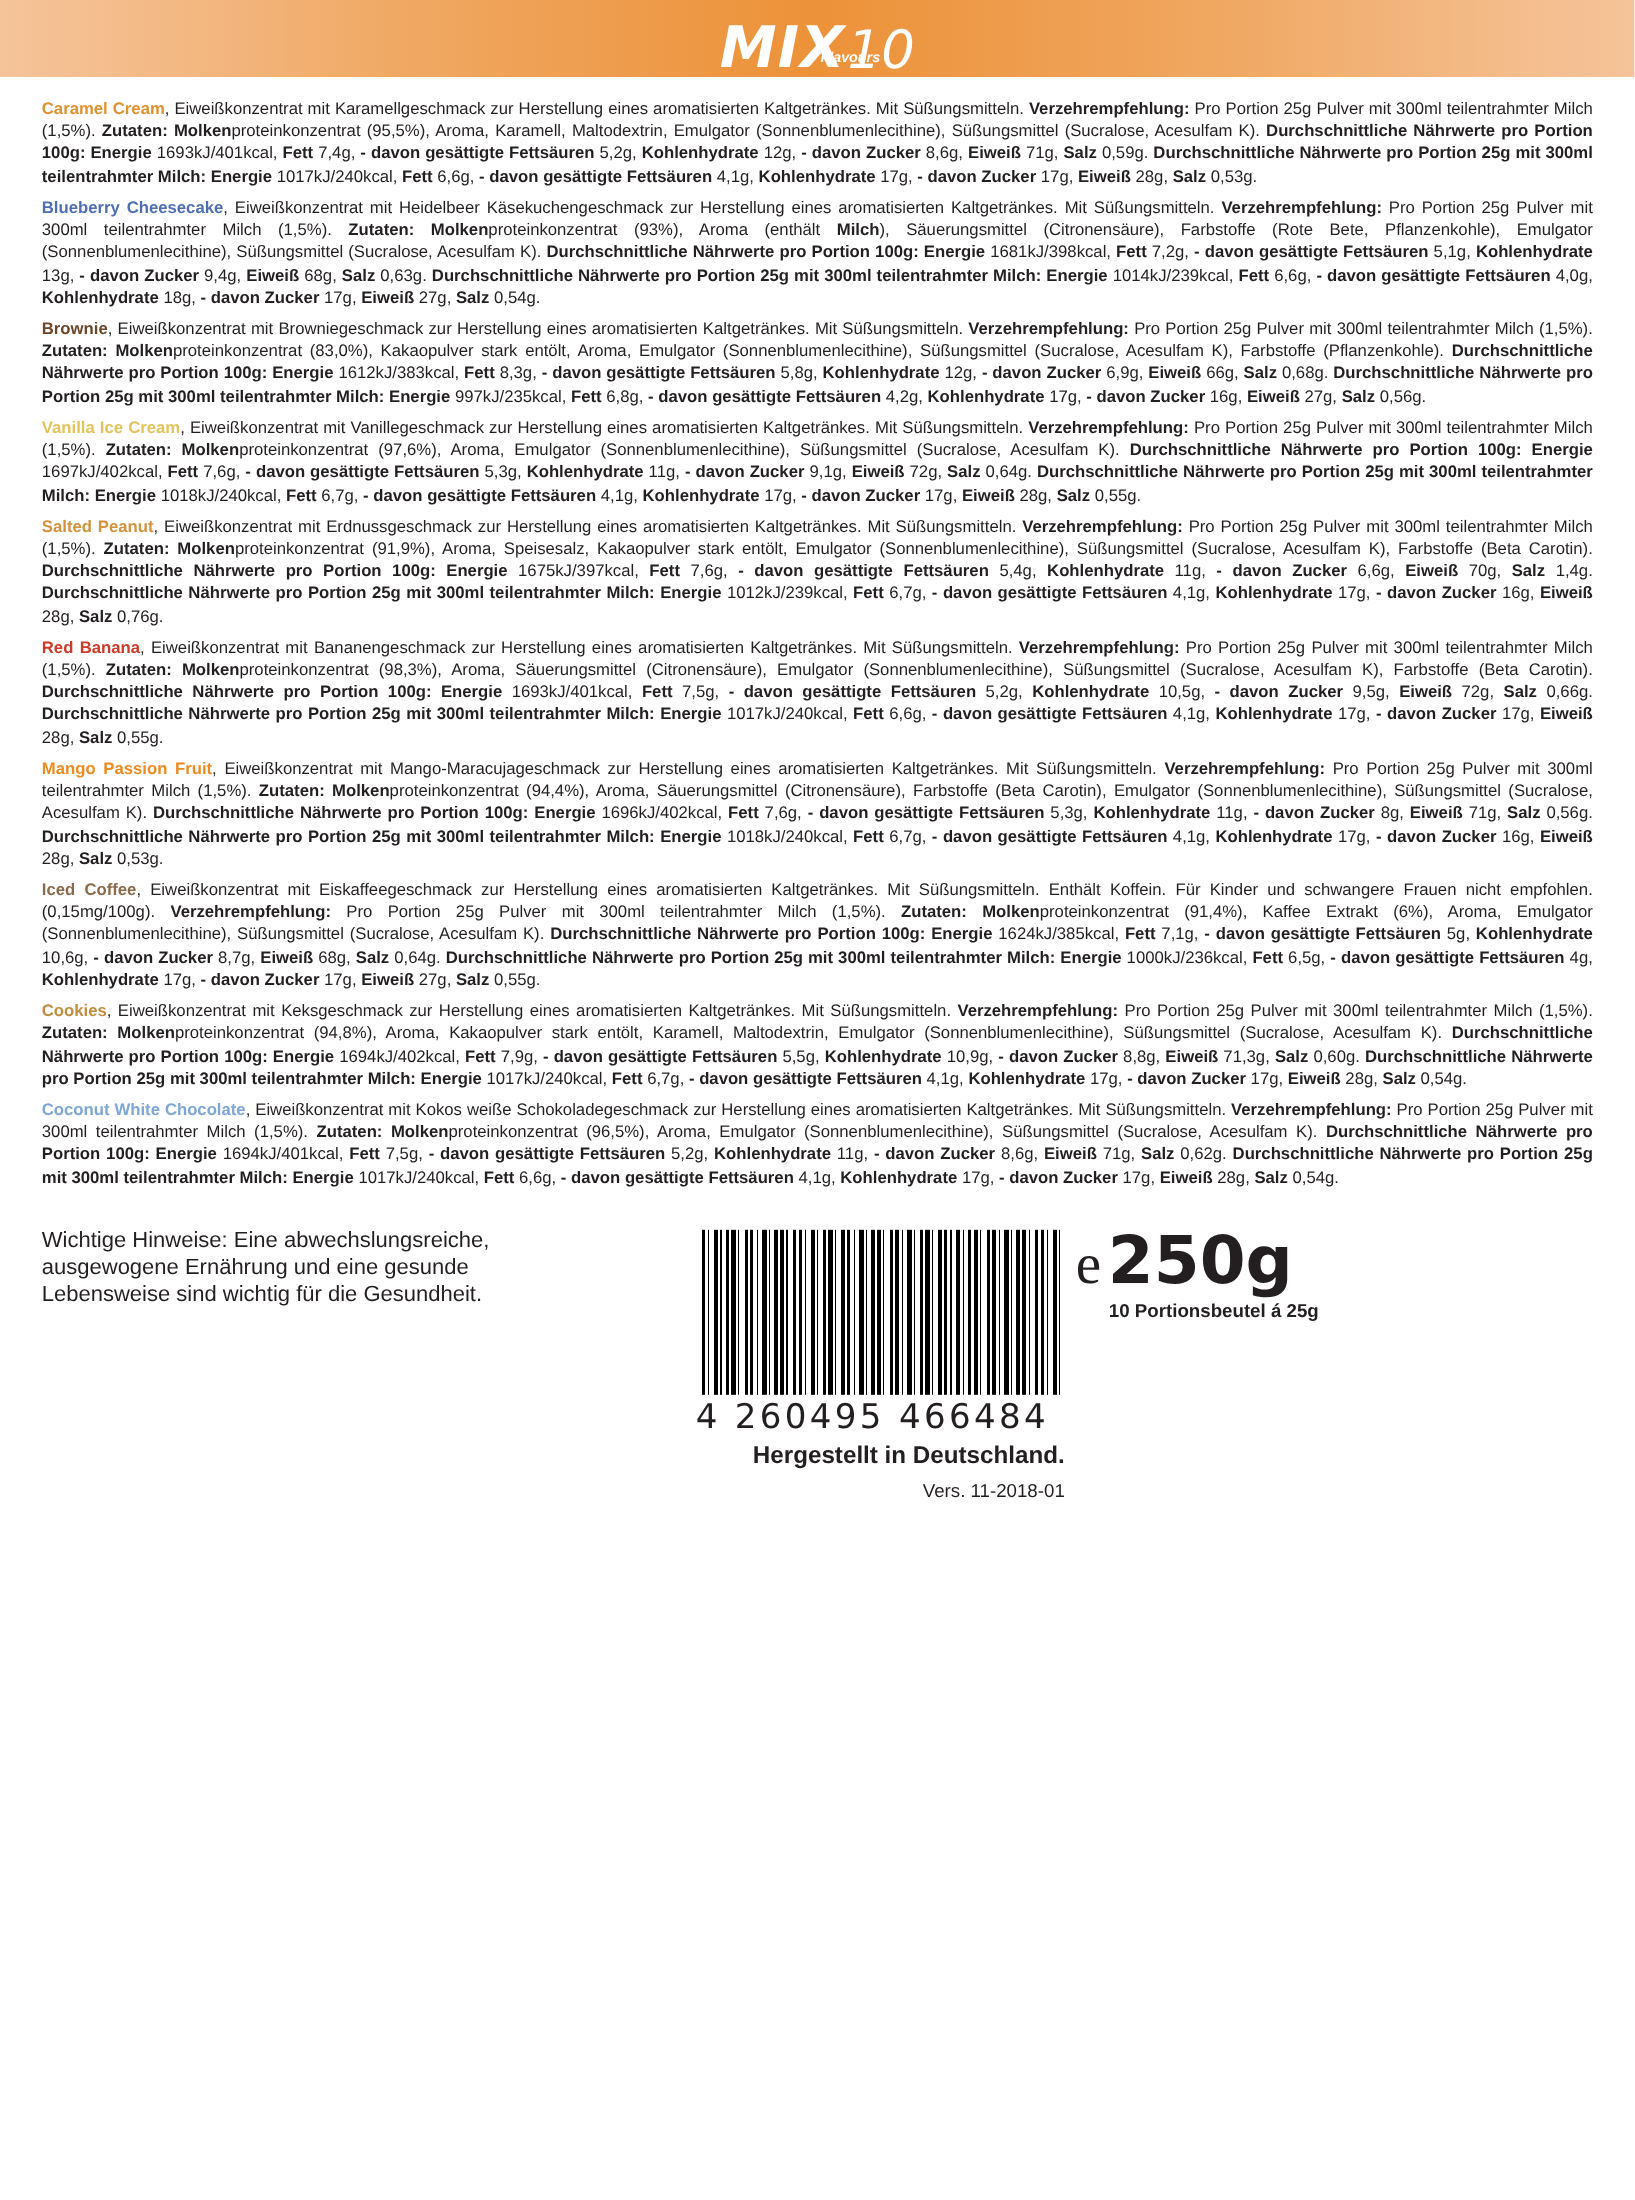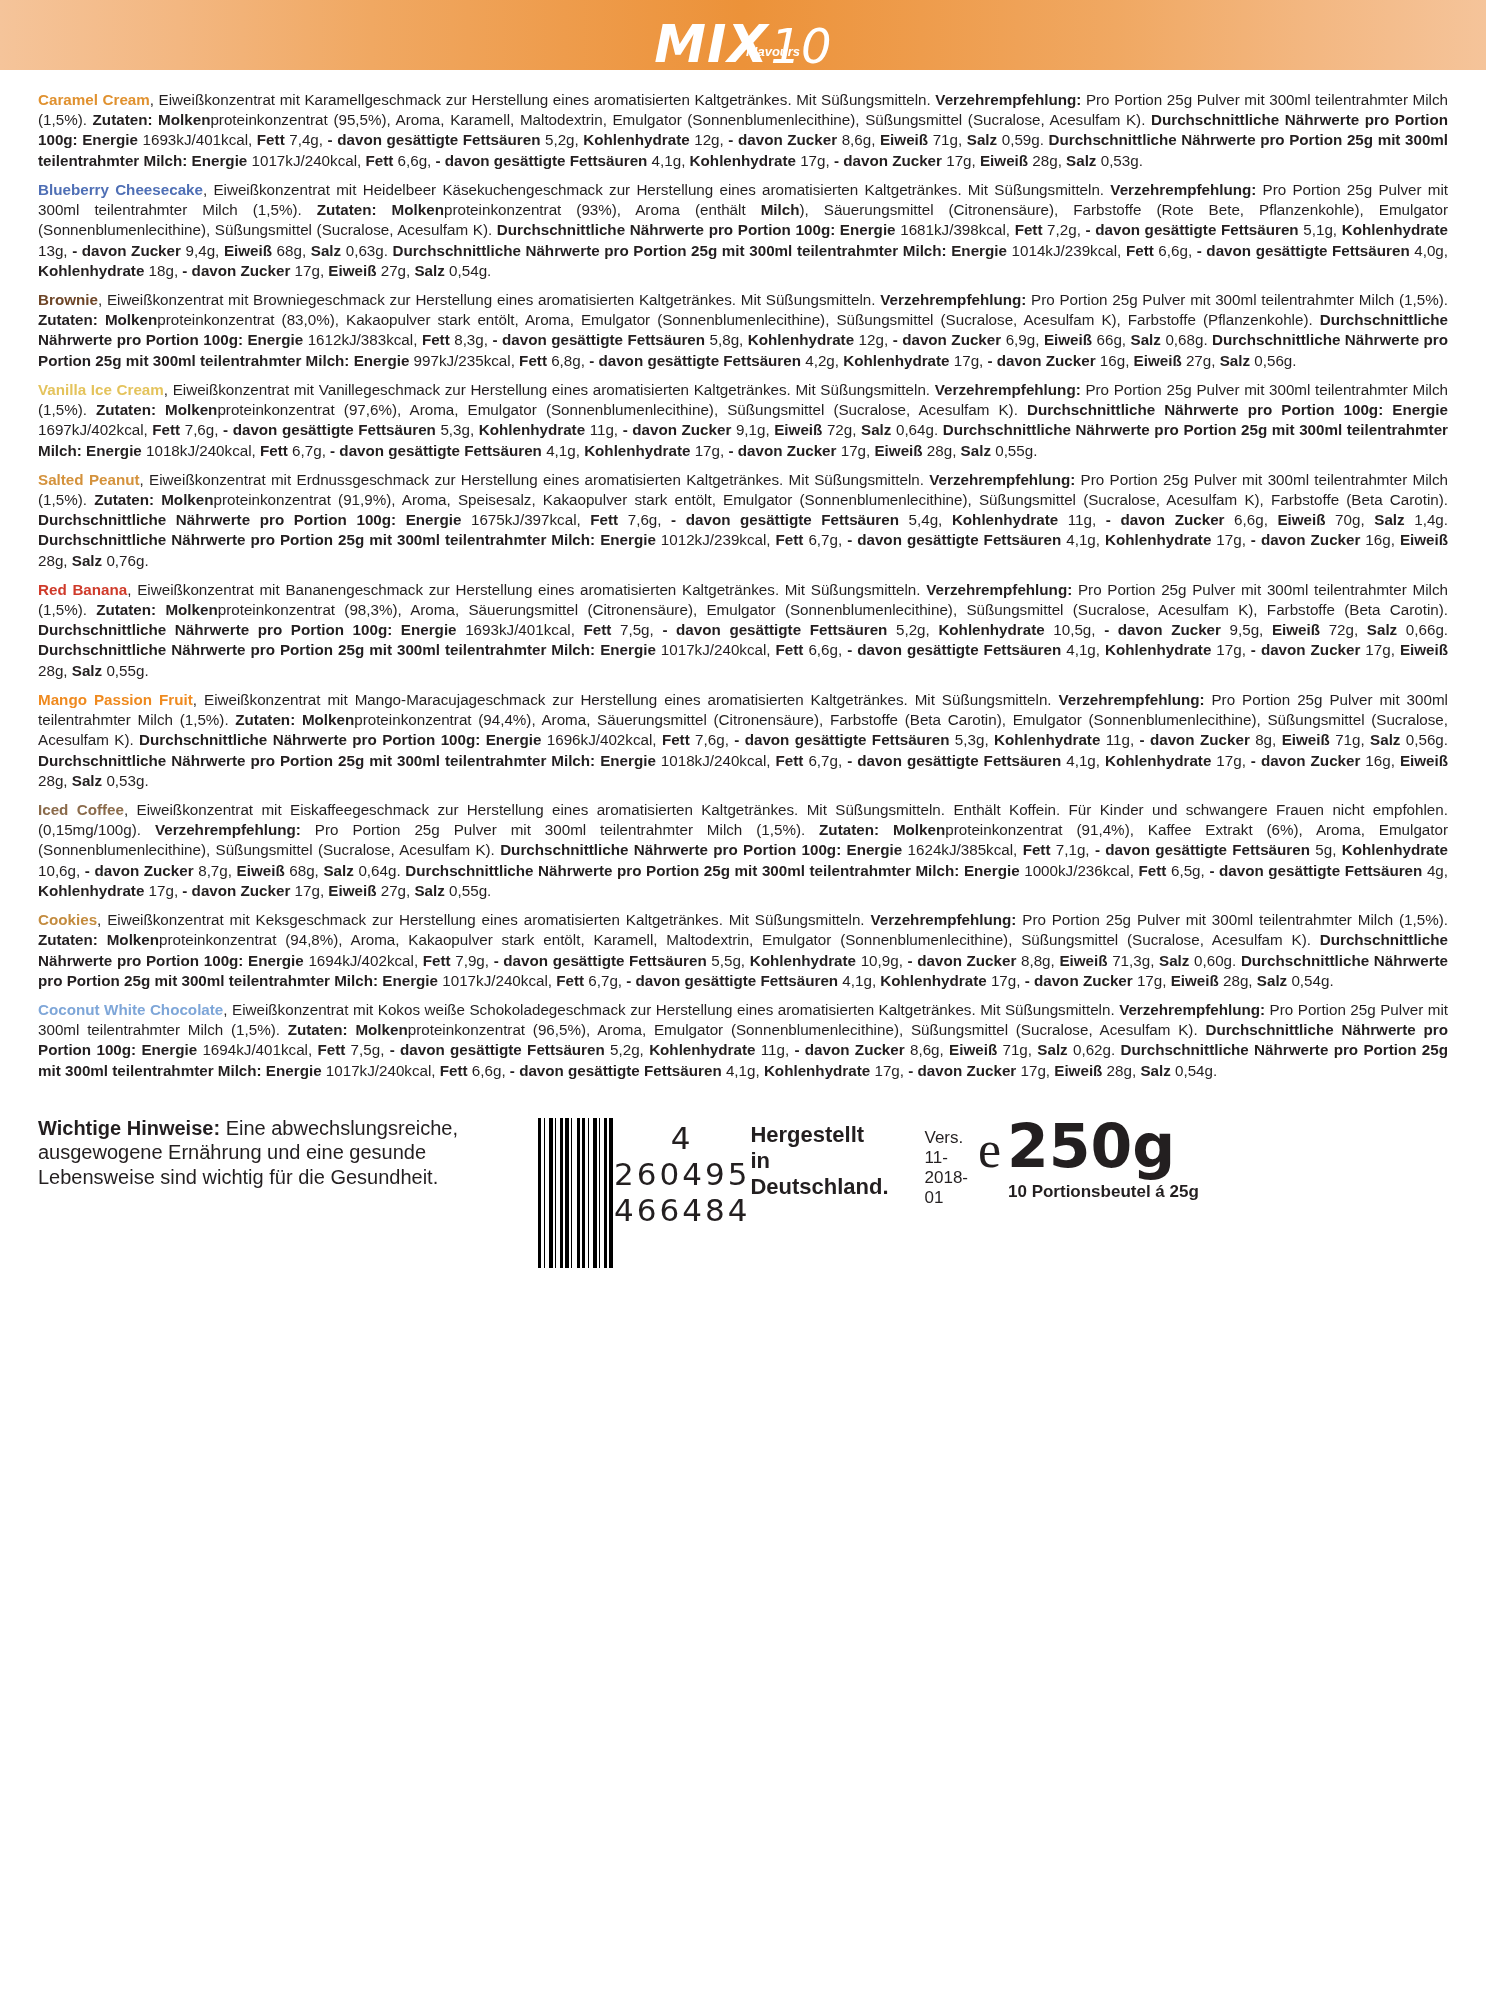--- a/index.html
+++ b/index.html
@@ -88,27 +88,27 @@
     align-items: flex-start;
   }
   .notes {
     width: 500px;
     font-size: 20px;
     line-height: 1.22;
     padding-right: 20px;
     box-sizing: border-box;
   }
   .notes p { margin: 0 0 22px 0; }
-  .notes .hl { font-weight: bold; }
+  .notes .hl { font-weight: normal; }
 
   .barcode-col {
     width: 430px;
     display: flex;
-    flex-direction: row;
-    align-items: flex-start;
+    flex-direction: column;
+    align-items: flex-end;
     padding-top: 2px;
   }
   .barcode {
     width: 330px;
     height: 150px;
     background-image:
       repeating-linear-gradient(to right,
         #000 0px, #000 3px, #fff 3px, #fff 6px,
         #000 6px, #000 7px, #fff 7px, #fff 11px,
         #000 11px, #000 15px, #fff 15px, #fff 17px,

